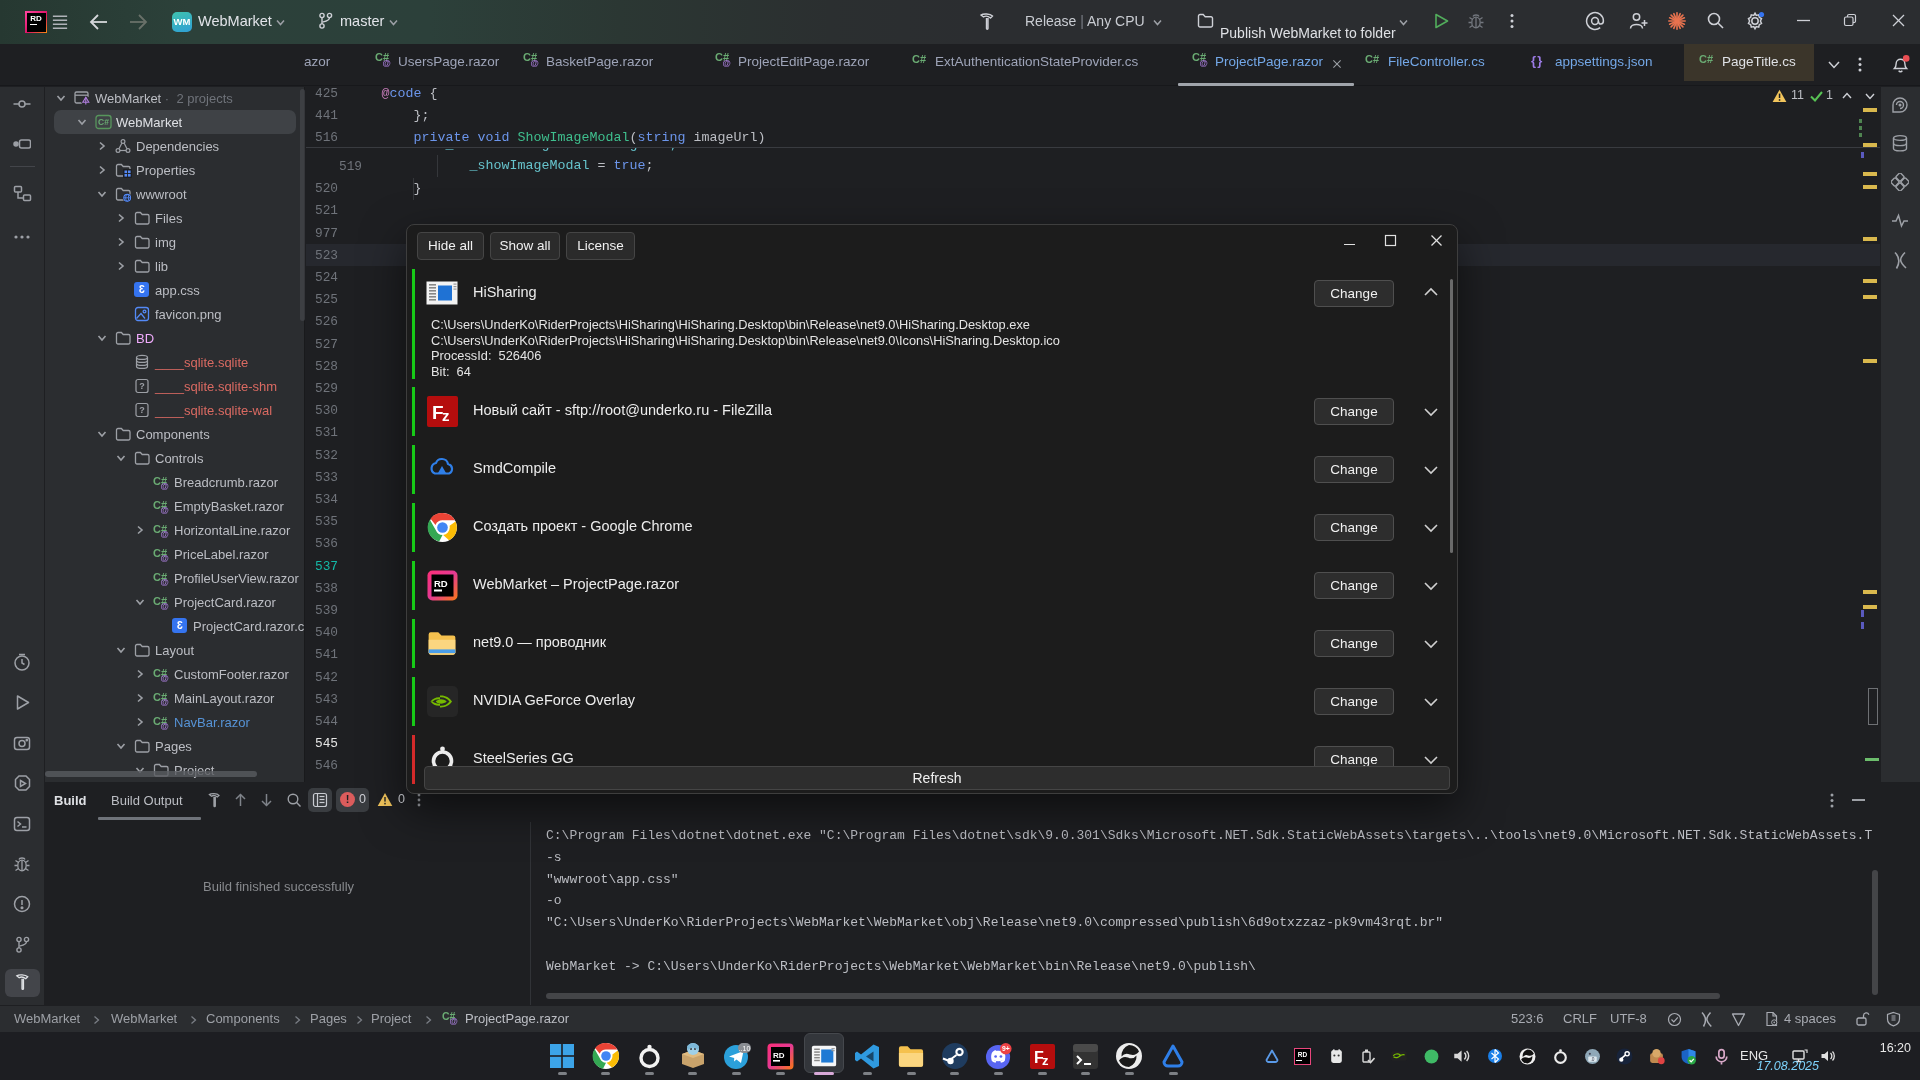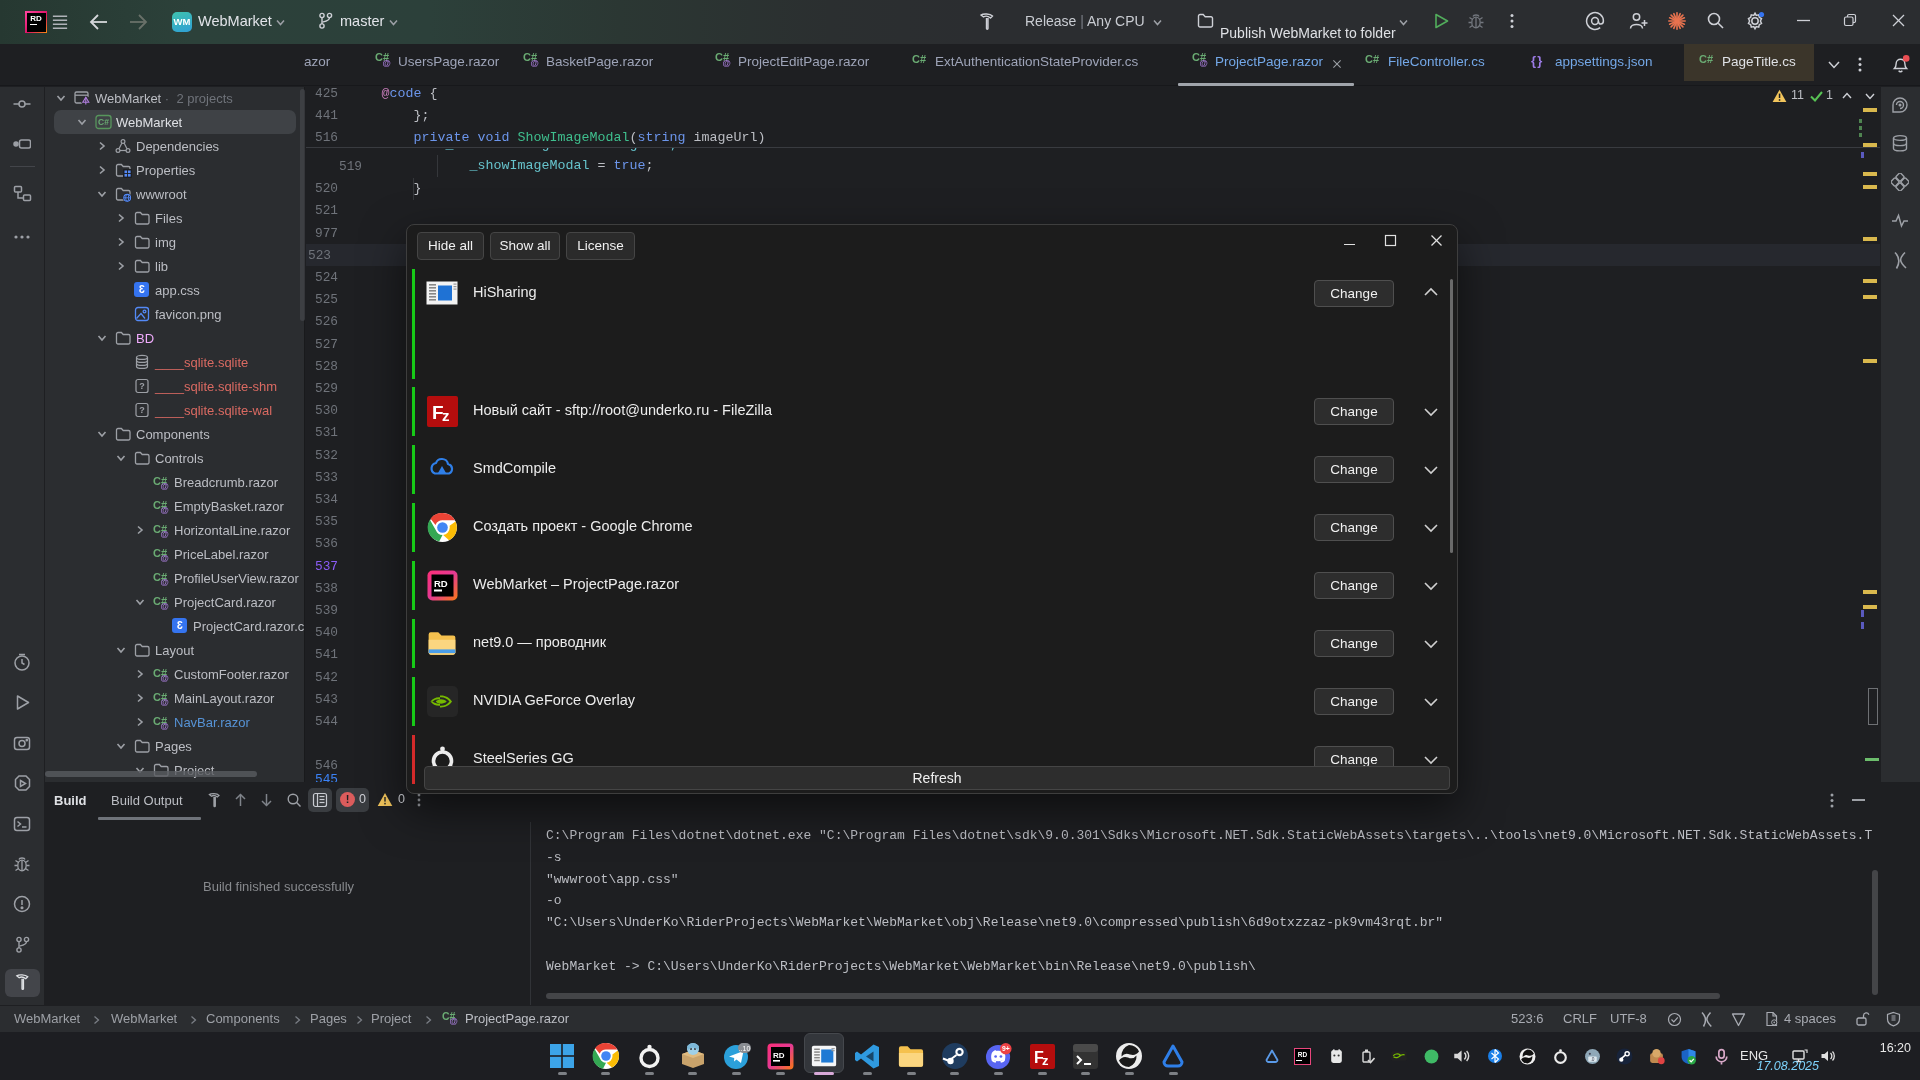--- a/index.html
+++ b/index.html
@@ -594,21 +594,21 @@
     </div>
     <div class="abs mono" style="left:306px;top:199.8px;width:1556px;height:22px;">
       <span class="abs" style="left:2px;top:3.5px;width:30px;text-align:right;color:#6f737a;font-size:12.8px;">521</span>
       <span class="abs" style="left:75.5px;top:3px;font-size:13.3px;letter-spacing:0.02px;white-space:nowrap;"><span style="color:#bcbec4"></span></span>
     </div>
     <div class="abs mono" style="left:306px;top:222.0px;width:1556px;height:22px;">
       <span class="abs" style="left:2px;top:3.5px;width:30px;text-align:right;color:#6f737a;font-size:12.8px;">977</span>
       <span class="abs" style="left:75.5px;top:3px;font-size:13.3px;letter-spacing:0.02px;white-space:nowrap;"><span style="color:#bcbec4"></span></span>
     </div>
     <div class="abs mono" style="left:306px;top:244.20000000000002px;width:1556px;height:22px;">
-      <span class="abs" style="left:2px;top:3.5px;width:30px;text-align:left;color:#6f737a;font-size:12.8px;">523</span>
+      <span class="abs" style="left:2px;top:3.5px;width:30px;text-align:right;color:#6f737a;font-size:12.8px;">523</span>
       <span class="abs" style="left:75.5px;top:3px;font-size:13.3px;letter-spacing:0.02px;white-space:nowrap;"><span style="color:#bcbec4"></span></span>
     </div>
     <div class="abs mono" style="left:306px;top:266.4px;width:1556px;height:22px;">
       <span class="abs" style="left:2px;top:3.5px;width:30px;text-align:right;color:#6f737a;font-size:12.8px;">524</span>
       <span class="abs" style="left:75.5px;top:3px;font-size:13.3px;letter-spacing:0.02px;white-space:nowrap;"><span style="color:#bcbec4"></span></span>
     </div>
     <div class="abs mono" style="left:306px;top:288.6px;width:1556px;height:22px;">
       <span class="abs" style="left:2px;top:3.5px;width:30px;text-align:right;color:#6f737a;font-size:12.8px;">525</span>
       <span class="abs" style="left:75.5px;top:3px;font-size:13.3px;letter-spacing:0.02px;white-space:nowrap;"><span style="color:#bcbec4"></span></span>
     </div>
@@ -650,21 +650,21 @@
     </div>
     <div class="abs mono" style="left:306px;top:510.6px;width:1556px;height:22px;">
       <span class="abs" style="left:2px;top:3.5px;width:30px;text-align:right;color:#6f737a;font-size:12.8px;">535</span>
       <span class="abs" style="left:75.5px;top:3px;font-size:13.3px;letter-spacing:0.02px;white-space:nowrap;"><span style="color:#bcbec4"></span></span>
     </div>
     <div class="abs mono" style="left:306px;top:532.8px;width:1556px;height:22px;">
       <span class="abs" style="left:2px;top:3.5px;width:30px;text-align:right;color:#6f737a;font-size:12.8px;">536</span>
       <span class="abs" style="left:75.5px;top:3px;font-size:13.3px;letter-spacing:0.02px;white-space:nowrap;"><span style="color:#bcbec4"></span></span>
     </div>
     <div class="abs mono" style="left:306px;top:555.0px;width:1556px;height:22px;">
-      <span class="abs" style="left:2px;top:3.5px;width:30px;text-align:right;color:#8b5cf6;font-size:12.8px;">537</span>
+      <span class="abs" style="left:2px;top:3.5px;width:30px;text-align:right;color:#14b8a6;font-size:12.8px;">537</span>
       <span class="abs" style="left:75.5px;top:3px;font-size:13.3px;letter-spacing:0.02px;white-space:nowrap;"><span style="color:#bcbec4"></span></span>
     </div>
     <div class="abs mono" style="left:306px;top:577.2px;width:1556px;height:22px;">
       <span class="abs" style="left:2px;top:3.5px;width:30px;text-align:right;color:#6f737a;font-size:12.8px;">538</span>
       <span class="abs" style="left:75.5px;top:3px;font-size:13.3px;letter-spacing:0.02px;white-space:nowrap;"><span style="color:#bcbec4"></span></span>
     </div>
     <div class="abs mono" style="left:306px;top:599.4px;width:1556px;height:22px;">
       <span class="abs" style="left:2px;top:3.5px;width:30px;text-align:right;color:#6f737a;font-size:12.8px;">539</span>
       <span class="abs" style="left:75.5px;top:3px;font-size:13.3px;letter-spacing:0.02px;white-space:nowrap;"><span style="color:#bcbec4"></span></span>
     </div>
@@ -682,21 +682,21 @@
     </div>
     <div class="abs mono" style="left:306px;top:688.2px;width:1556px;height:22px;">
       <span class="abs" style="left:2px;top:3.5px;width:30px;text-align:right;color:#6f737a;font-size:12.8px;">543</span>
       <span class="abs" style="left:75.5px;top:3px;font-size:13.3px;letter-spacing:0.02px;white-space:nowrap;"><span style="color:#bcbec4"></span></span>
     </div>
     <div class="abs mono" style="left:306px;top:710.4px;width:1556px;height:22px;">
       <span class="abs" style="left:2px;top:3.5px;width:30px;text-align:right;color:#6f737a;font-size:12.8px;">544</span>
       <span class="abs" style="left:75.5px;top:3px;font-size:13.3px;letter-spacing:0.02px;white-space:nowrap;"><span style="color:#bcbec4"></span></span>
     </div>
     <div class="abs mono" style="left:306px;top:732.5999999999999px;width:1556px;height:22px;">
-      <span class="abs" style="left:2px;top:3.5px;width:30px;text-align:right;color:#3b82f6;font-size:12.8px;margin-top:36px;">545</span>
+      <span class="abs" style="left:2px;top:3.5px;width:30px;text-align:right;color:#e5e5e5;font-size:12.8px;">545</span>
       <span class="abs" style="left:75.5px;top:3px;font-size:13.3px;letter-spacing:0.02px;white-space:nowrap;"><span style="color:#bcbec4"></span></span>
     </div>
     <div class="abs mono" style="left:306px;top:754.8px;width:1556px;height:22px;">
       <span class="abs" style="left:2px;top:3.5px;width:30px;text-align:right;color:#6f737a;font-size:12.8px;">546</span>
       <span class="abs" style="left:75.5px;top:3px;font-size:13.3px;letter-spacing:0.02px;white-space:nowrap;"><span style="color:#bcbec4"></span></span>
     </div>
     <div class="abs" style="left:1768px;top:88px;width:112px;height:16px;text-align:right;">
 <svg class="abs" style="left:4px;top:1px" width="15" height="14" viewBox="0 0 15 14">
         <path d="M7.5 0.8 L14.4 13 H0.6 Z" fill="#f2c55c"></path>
         <rect x="6.8" y="4.6" width="1.5" height="4.4" fill="#1e1f22"></rect>
@@ -1135,20 +1135,24 @@
           <rect x="27.5" y="2.5" width="3" height="1.2"></rect>
           <rect x="27.5" y="5" width="3" height="1.2"></rect>
           <rect x="27.5" y="7.5" width="3" height="1.2"></rect>
         </g>
       </svg>
       <div class="abs" style="left:66px;top:58.5px;color:#ececec;font-size:14.5px;white-space:nowrap;">HiSharing</div>
       <div class="abs" style="left:907px;top:54.5px;width:80px;height:27px;background:#2d2d2d;border:1px solid #4f4f4f;border-radius:4px;color:#f0f0f0;font-size:13.5px;text-align:center;line-height:25px;">Change</div>
       <svg class="abs" style="left:1016px;top:61.0px" width="16" height="13" viewBox="0 0 16 13">
         <polyline points="2,9 8,3 14,9" stroke="#d0d0d0" stroke-width="1.6" fill="none"></polyline>
       </svg>
+      <div class="abs" style="left:24px;top:92px;color:#e4e4e4;font-size:12.8px;line-height:15.6px;white-space:pre;">C:\Users\UnderKo\RiderProjects\HiSharing\HiSharing.Desktop\bin\Release\net9.0\HiSharing.Desktop.exe
+C:\Users\UnderKo\RiderProjects\HiSharing\HiSharing.Desktop\bin\Release\net9.0\Icons\HiSharing.Desktop.ico
+ProcessId:  526406
+Bit:  64</div>
       <div class="abs" style="left:5px;top:161.5px;width:2.5px;height:49.0px;background:#17ca17;"></div>
       <div class="abs" style="left:19px;top:170.5px;width:32px;height:31px;display:flex;align-items:center;justify-content:center;">
         <svg width="31" height="31" viewBox="0 0 31 31">
           <rect width="31" height="31" rx="2" fill="#b50d0d"></rect>
           <text x="5" y="23" fill="#fff" font-size="19" font-weight="bold" font-family="Liberation Sans">F</text>
           <text x="15" y="25" fill="#fff" font-size="15" font-weight="bold" font-family="Liberation Sans">z</text>
         </svg>
       </div>
       <div class="abs" style="left:66px;top:177px;color:#ececec;font-size:14.5px;white-space:nowrap;">Новый сайт - sftp://root@underko.ru - FileZilla</div>
       <div class="abs" style="left:907px;top:173px;width:80px;height:27px;background:#2d2d2d;border:1px solid #4f4f4f;border-radius:4px;color:#f0f0f0;font-size:13.5px;text-align:center;line-height:25px;">Change</div>

